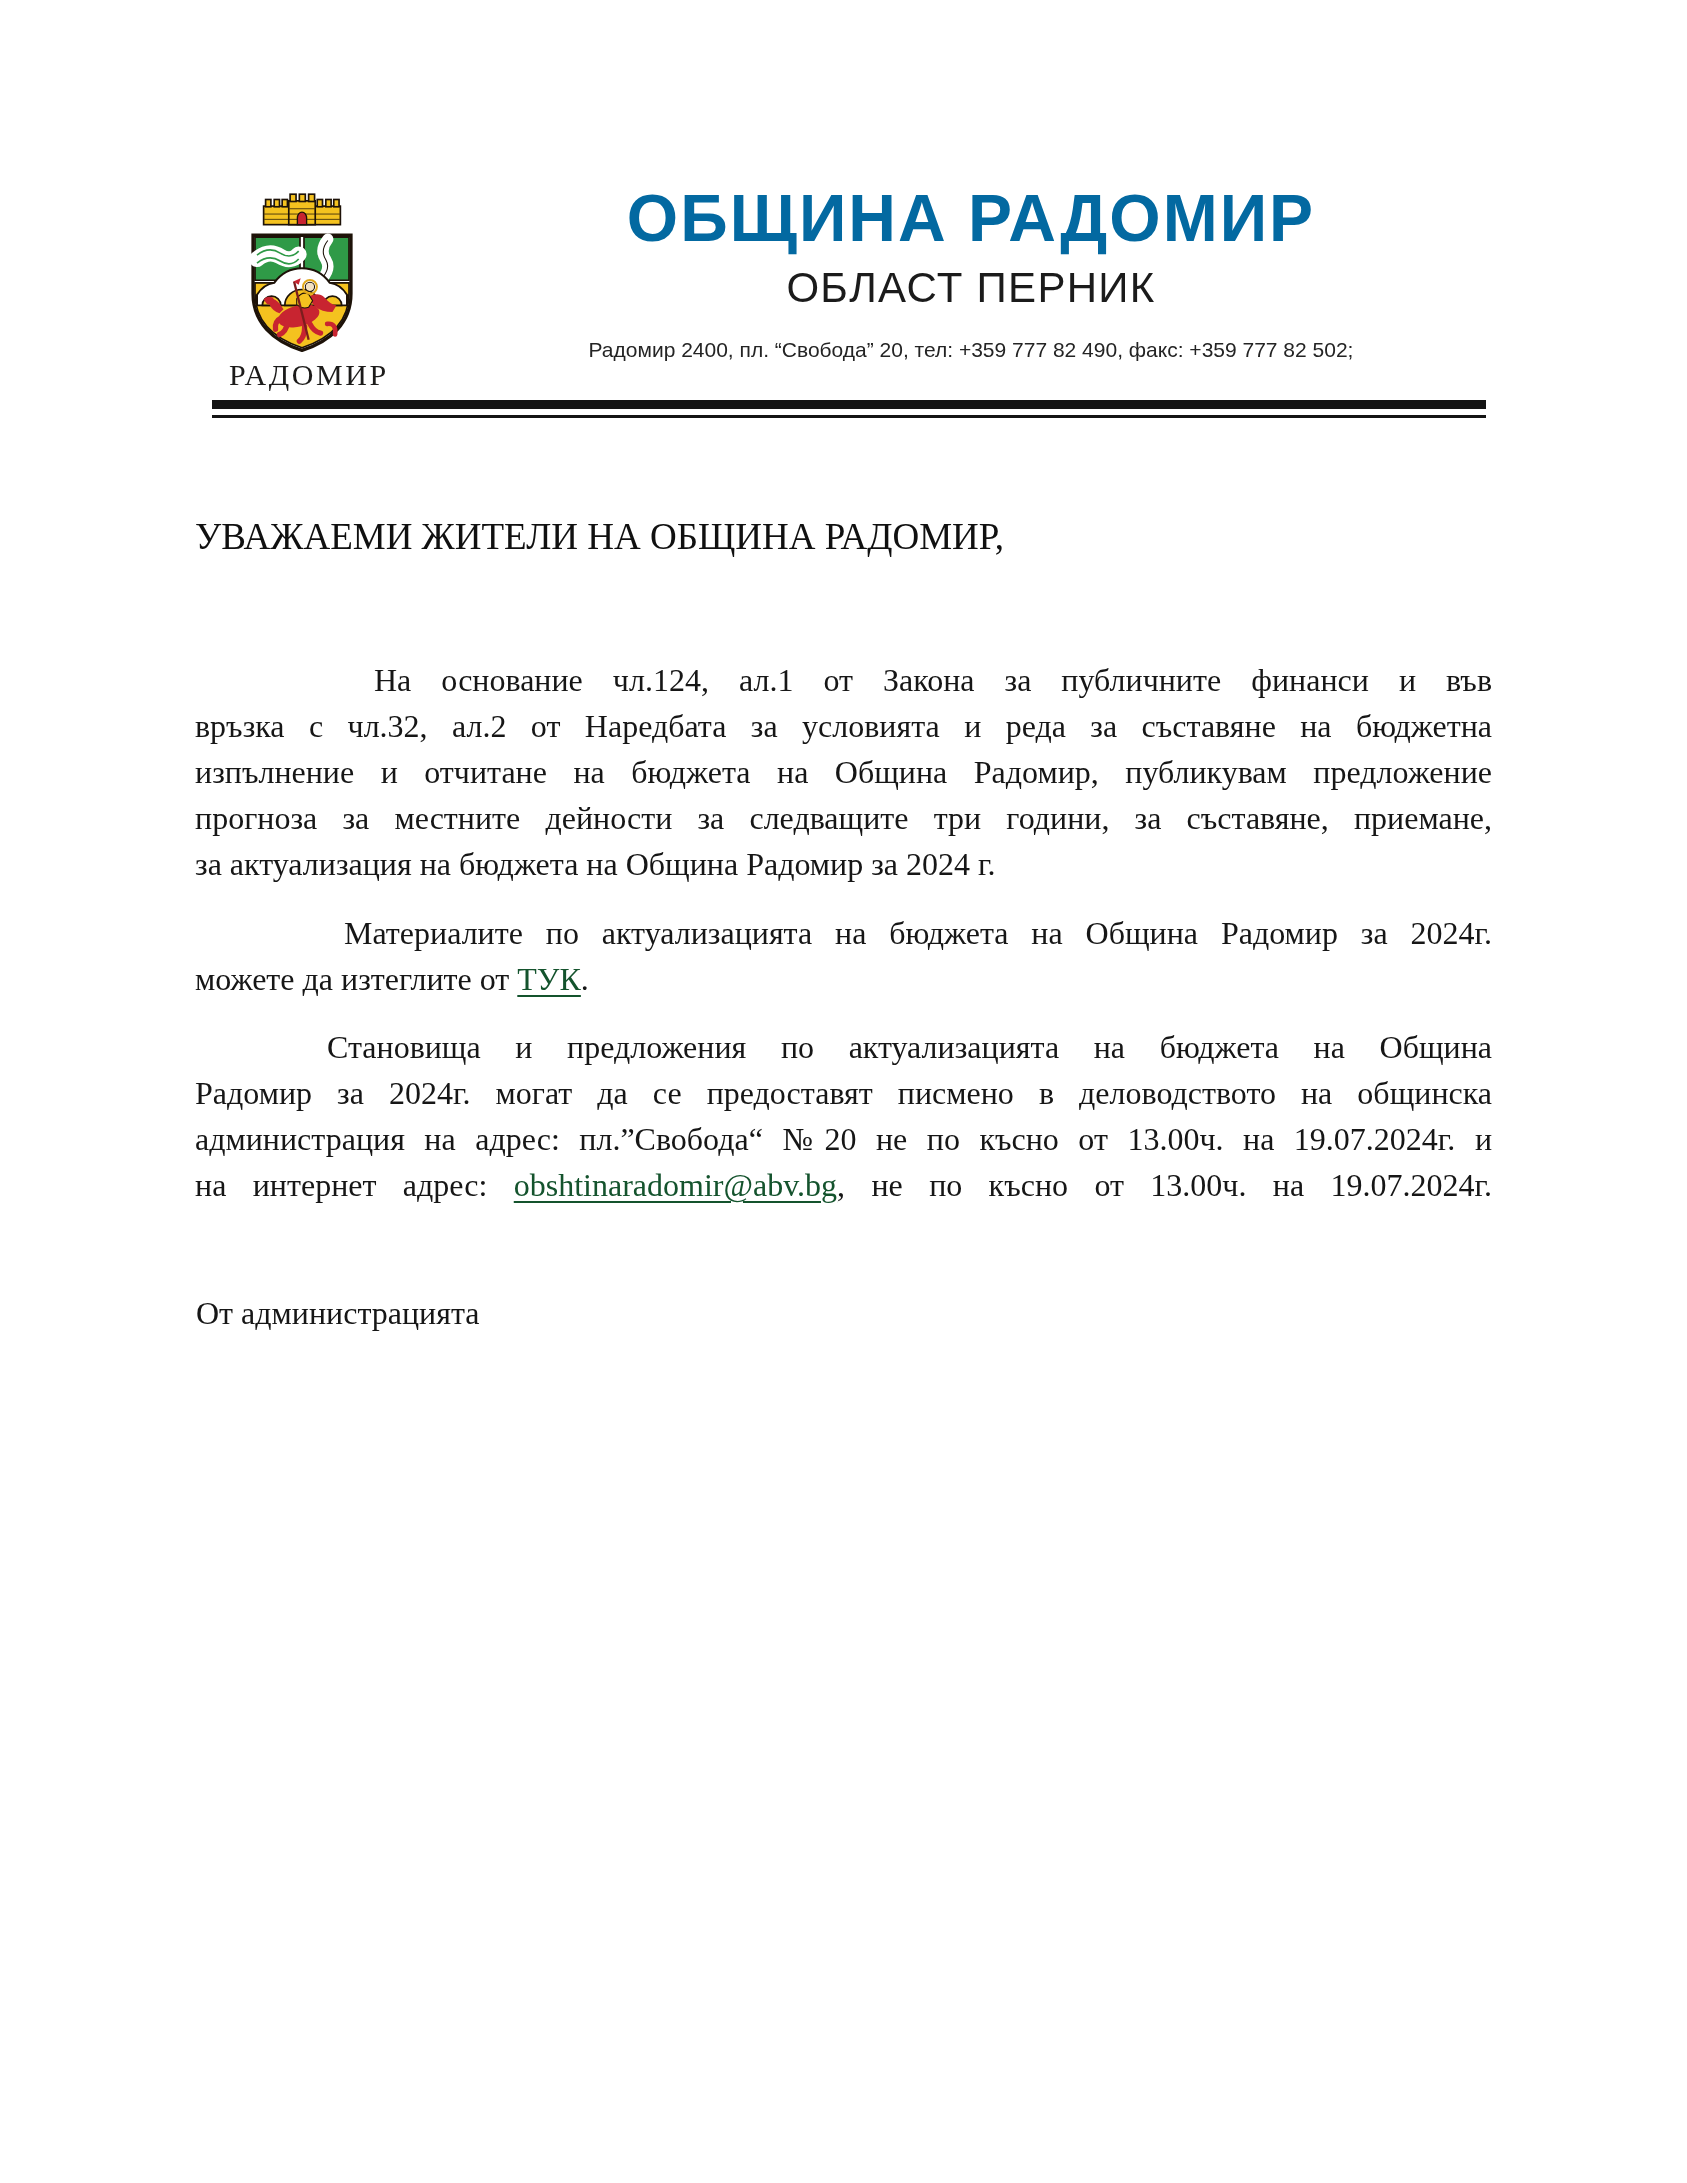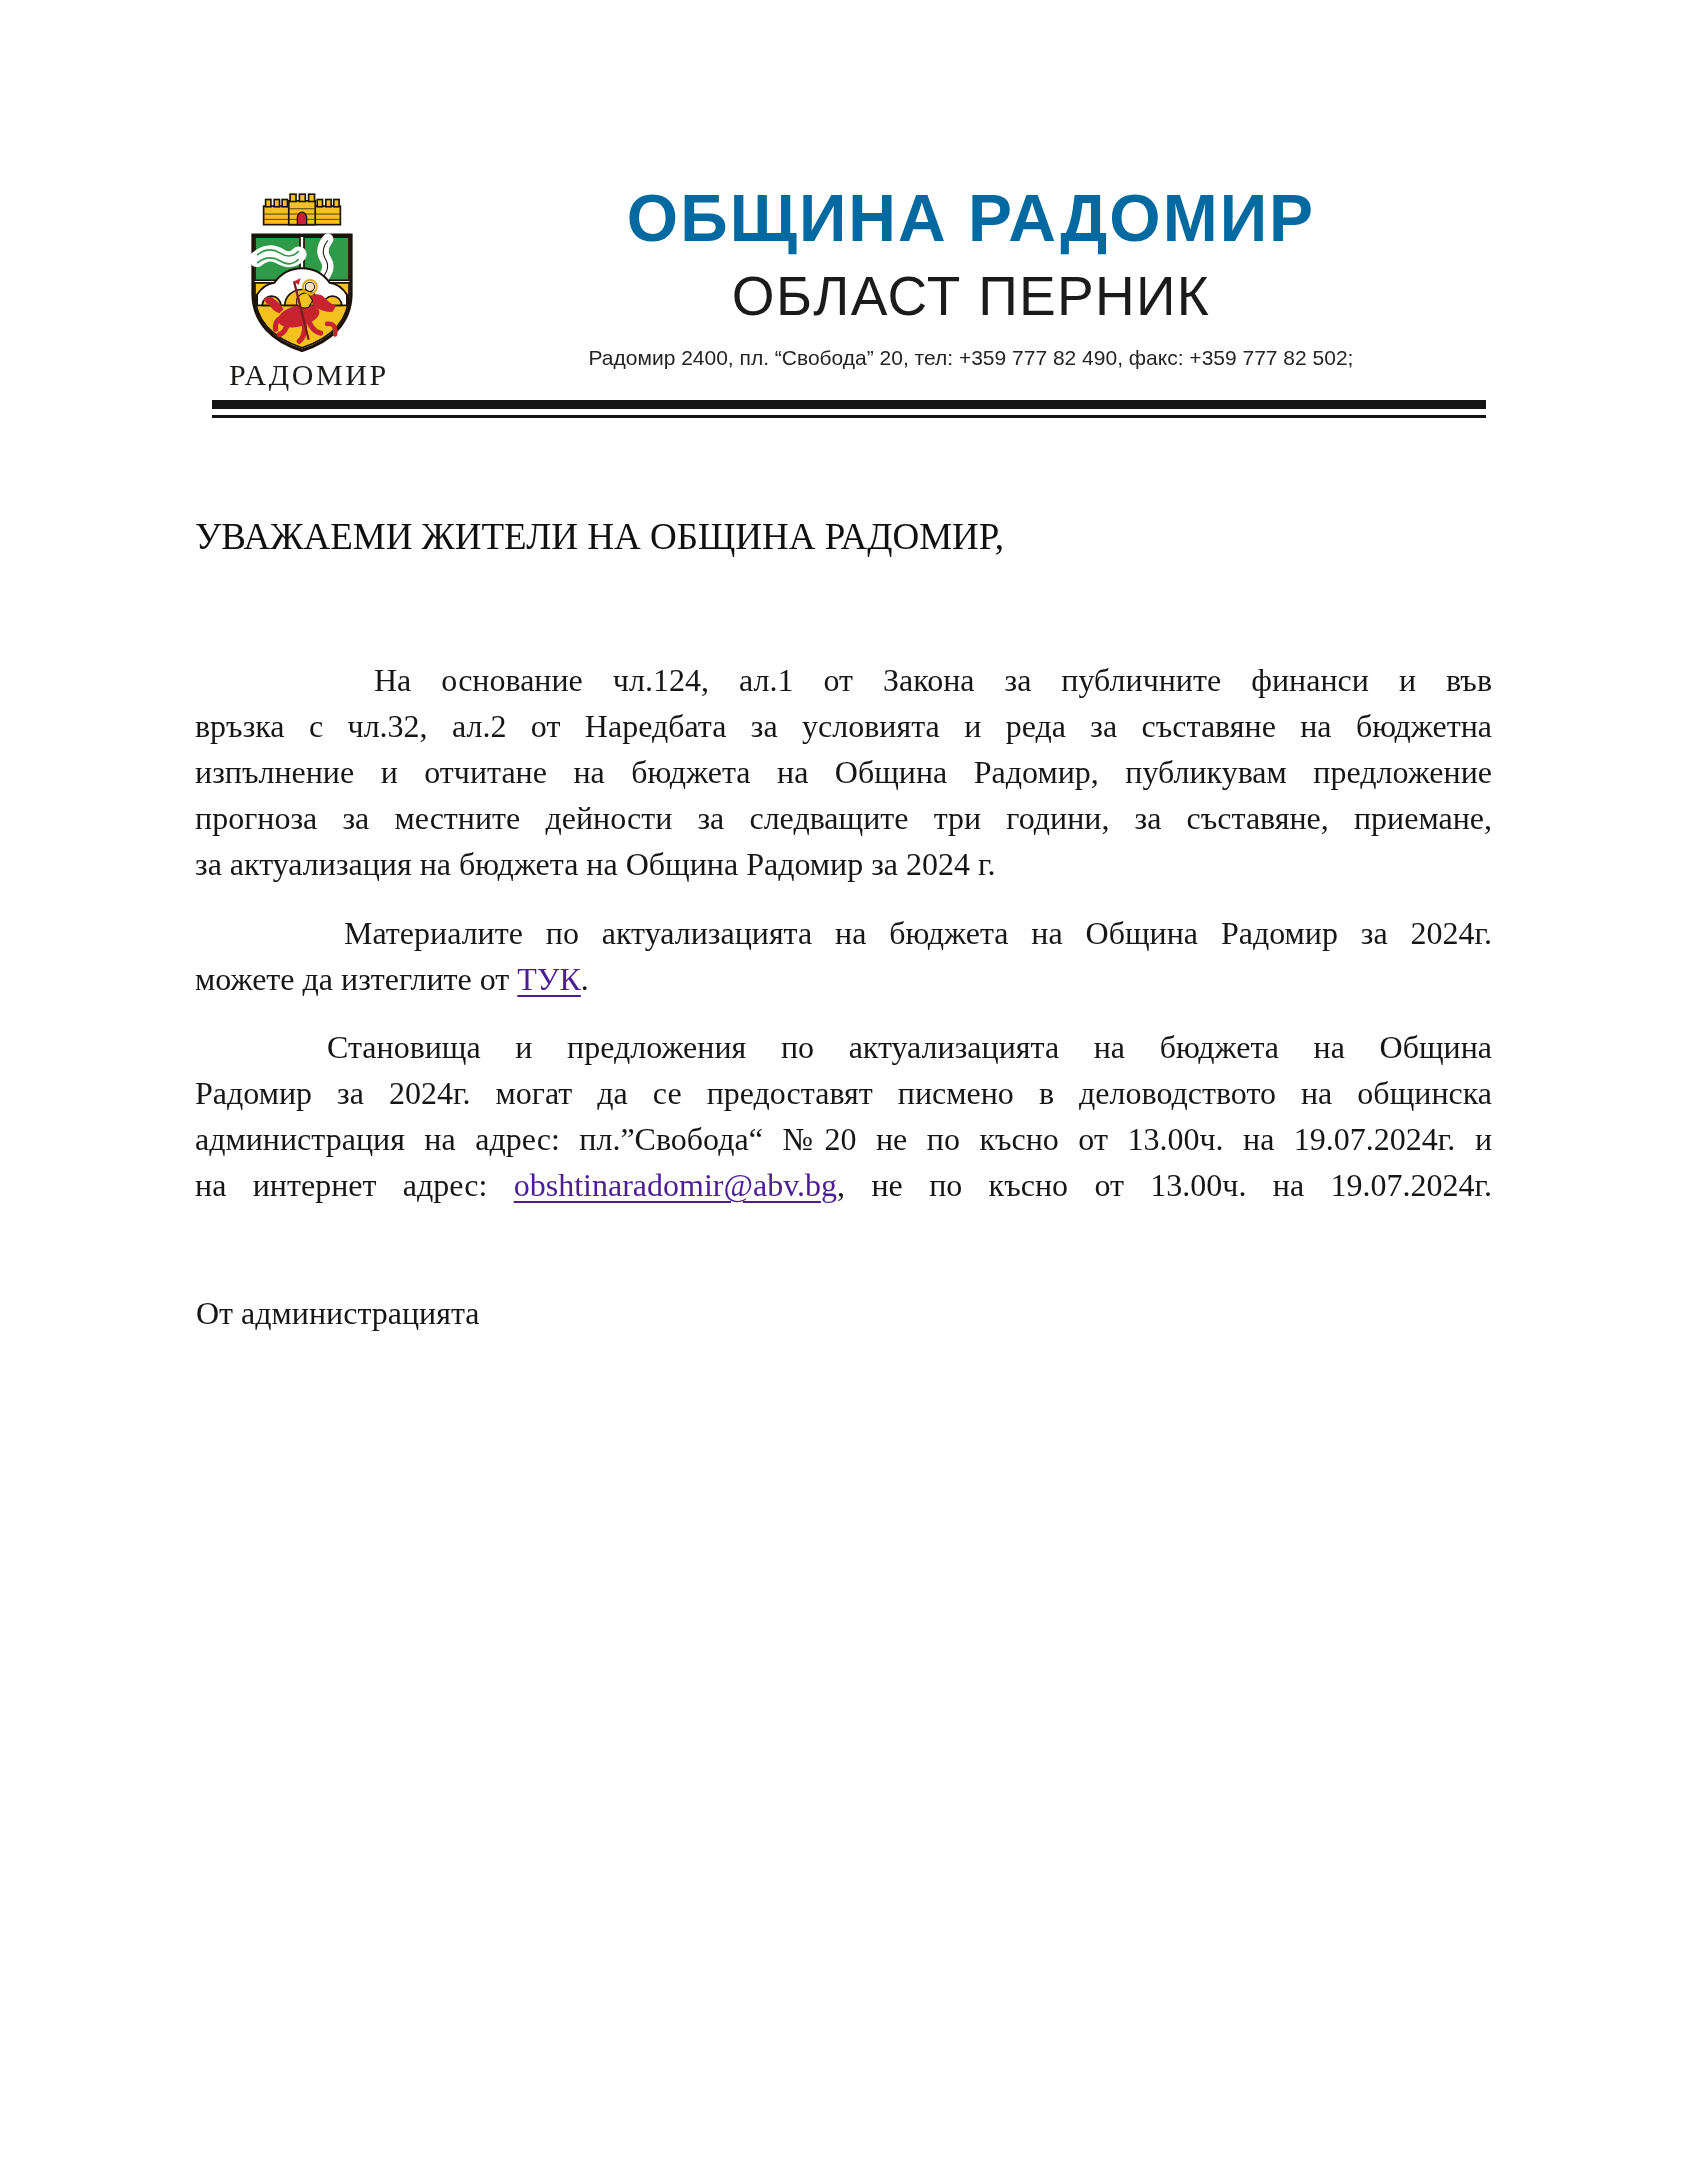--- a/index.html
+++ b/index.html
@@ -21,22 +21,22 @@
   }
   .crest-dash{width:53px;height:3.3px;background:#9c3c3c;margin:8px auto 0 auto;}
   .header-text{position:absolute;left:374px;top:184px;width:1194px;text-align:center;}
   .org-title{
     font-family:"Liberation Sans", sans-serif;
     font-weight:bold;font-size:66px;line-height:69px;letter-spacing:2px;
     color:#0369a1;white-space:nowrap;
   }
   .org-subtitle{
     font-family:"Liberation Sans", sans-serif;
-    font-weight:normal;font-size:55px;line-height:48px;letter-spacing:1.3px;
-    margin-top:19px;color:#1b1b1b;white-space:nowrap;
+    font-weight:normal;font-size:42px;line-height:48px;letter-spacing:1.3px;
+    margin-top:11px;color:#1b1b1b;white-space:nowrap;
   }
   .org-address{
     font-family:"Liberation Sans", sans-serif;
     font-size:21px;line-height:28.4px;color:#242424;margin-top:24px;white-space:nowrap;
   }
   .rule-thick{position:absolute;left:212px;top:400px;width:1274px;height:9.3px;background:#141414;}
   .rule-thin{position:absolute;left:212px;top:415px;width:1274px;height:3.3px;background:#141414;}
   
   .salutation{
     position:absolute;left:195px;top:515px;width:1297px;
@@ -46,21 +46,21 @@
   }
   .para{position:absolute;left:195px;width:1297px;font-size:32px;line-height:46px;color:#161616;}
   .p1{top:657px;}
   .p2{top:910px;}
   .p3{top:1024px;}
   .ln{display:block;text-align:justify;text-align-last:justify;}
   .ln.last{text-align:center;text-align-last:left;}
   .ind270{text-indent:179px;}
   .ind225{text-indent:149px;}
   .ind200{text-indent:132px;}
-  a.doc-link{color:#4c1d95;text-decoration-thickness:2px;text-underline-offset:4.6px;}
+  a.doc-link{color:#14532d;text-decoration-thickness:2px;text-underline-offset:4.6px;}
   .signature{position:absolute;left:196px;top:1290px;font-size:32px;line-height:46px;color:#161616;}
 </style>
 </head>
 <body>
 
 <div class="page">
 
   <div class="crest">
     <svg width="146" height="180" viewBox="0 0 220 272">
 

